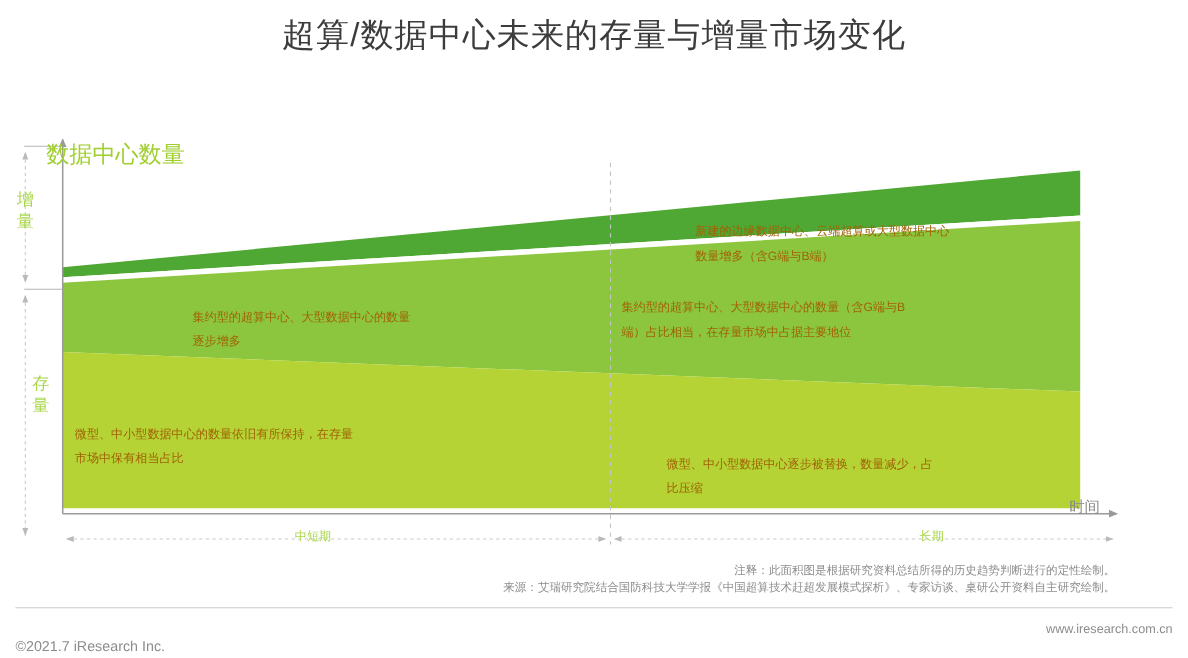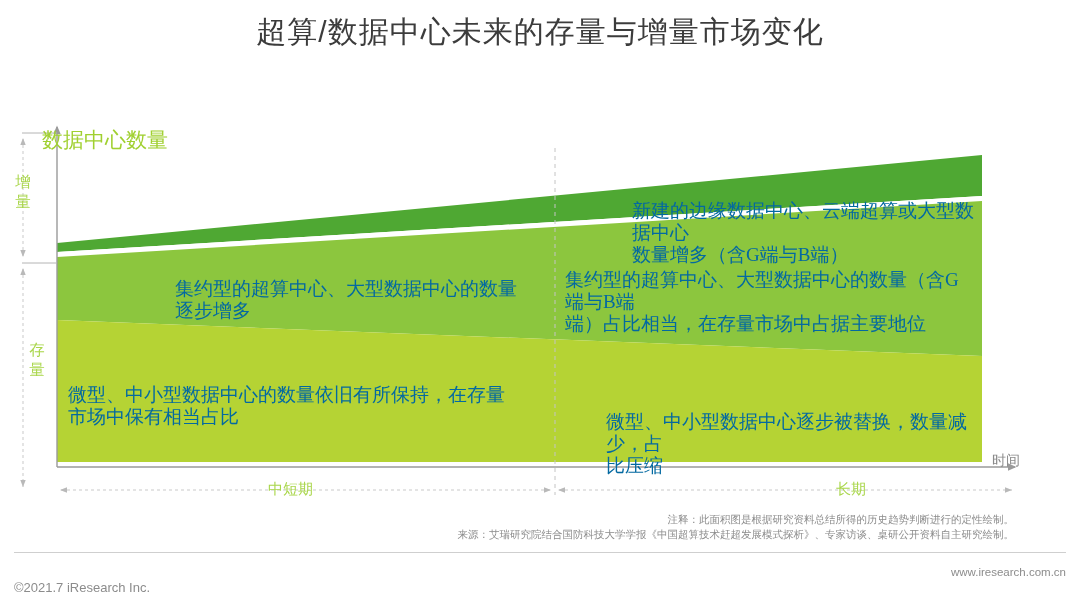--- a/index.html
+++ b/index.html
@@ -34,44 +34,44 @@
     position: absolute;
     left: 0;
     top: 0;
     width: 1080px;
     height: 598px;
   }
 
   
   .area-label {
     position: absolute;
-    color: #0369a1;
-    font-size: 19px;
+    color: #a16207;
+    font-size: 11px;
     line-height: 22px;
-    font-family: Liberation Serif, serif;
+    font-family: Liberation Sans, sans-serif;
     white-space: pre-line;
   }
   #label-new-build   { left: 632px; top: 200px;  width: 350px; }
   #label-intensive-a { left: 175px; top: 278px;  width: 370px; }
   #label-intensive-b { left: 565px; top: 269px;  width: 400px; }
   #label-micro-a     { left: 68px;  top: 384px;  width: 480px; }
   #label-micro-b     { left: 565px; top: 411px;  width: 380px; margin-left: 41px; }
 
   
   #y-axis-title {
     position: absolute;
     left: 42px;
     top: 126px;
     font-size: 21px;
     color: #a0d030;
     white-space: nowrap;
   }
   #x-axis-title {
     position: absolute;
-    left: 992px;
+    left: 972px;
     top: 452px;
     font-size: 14px;
     color: #8a8a8a;
     white-space: nowrap;
   }
 
   
   .v-bracket-label {
     position: absolute;
     width: 22px;
@@ -79,21 +79,21 @@
     line-height: 20px;
     color: #a9d64a;
     text-align: center;
   }
   #bracket-label-increment { left: 12px; top: 172px; }
   #bracket-label-stock     { left: 12px; top: 340px; margin-left: 14px; }
 
   
   .period-label {
     position: absolute;
-    font-size: 15px;
+    font-size: 11px;
     color: #a9d64a;
     white-space: nowrap;
     text-align: right;
   }
   #period-label-short { left: 268px; top: 480px; }
   #period-label-long  { left: 836px; top: 480px; }
 
   
   #footnotes {
     position: absolute;
@@ -187,21 +187,21 @@
 <div id="bracket-label-increment" class="v-bracket-label">增量</div>
 <div id="bracket-label-stock" class="v-bracket-label">存量</div>
 
 <div id="period-label-short" class="period-label">中短期</div>
 <div id="period-label-long" class="period-label">长期</div>
 
 <div id="label-new-build" class="area-label">新建的边缘数据中心、云端超算或大型数据中心
 数量增多（含G端与B端）</div>
 <div id="label-intensive-a" class="area-label">集约型的超算中心、大型数据中心的数量
 逐步增多</div>
-<div id="label-intensive-b" class="area-label">集约型的超算中心、大型数据中心的数量（含G端与B端
+<div id="label-intensive-b" class="area-label">集约型的超算中心、大型数据中心的数量（含G端与B
 端）占比相当，在存量市场中占据主要地位</div>
 <div id="label-micro-a" class="area-label">微型、中小型数据中心的数量依旧有所保持，在存量
 市场中保有相当占比</div>
 <div id="label-micro-b" class="area-label">微型、中小型数据中心逐步被替换，数量减少，占
 比压缩</div>
 
 <div id="footnotes">
   <div>注释：此面积图是根据研究资料总结所得的历史趋势判断进行的定性绘制。</div>
   <div>来源：艾瑞研究院结合国防科技大学学报《中国超算技术赶超发展模式探析》、专家访谈、桌研公开资料自主研究绘制。</div>
 </div>

